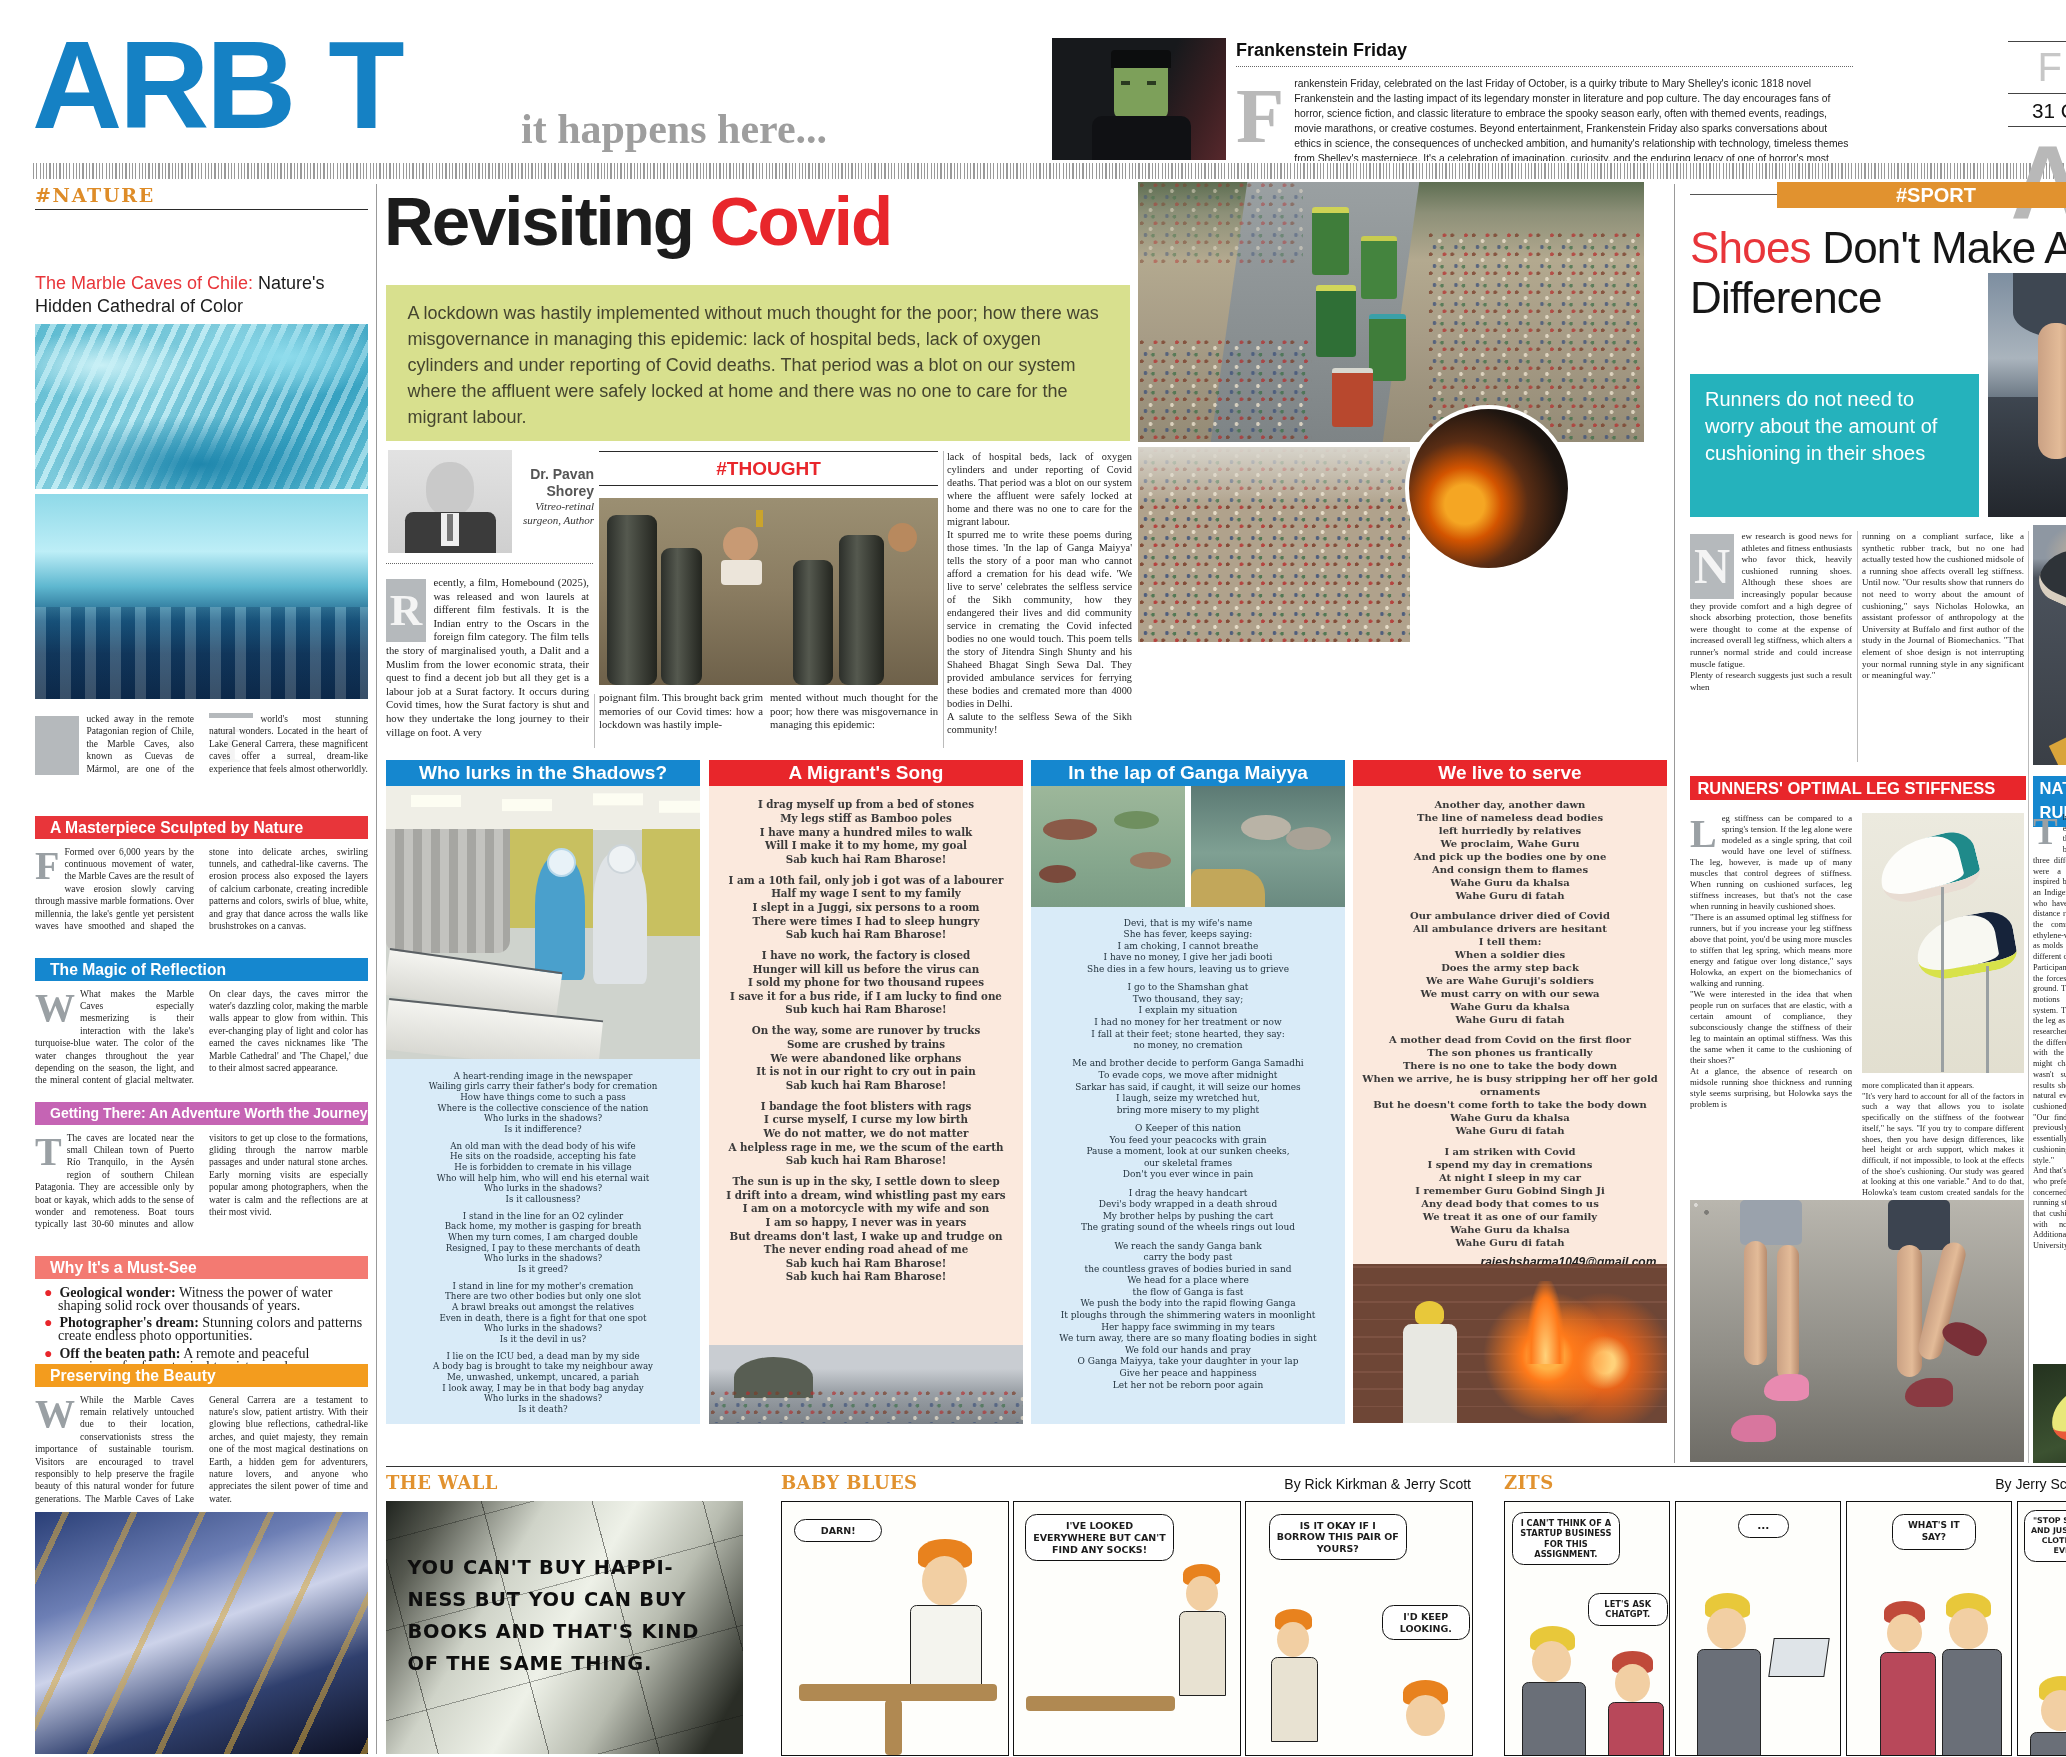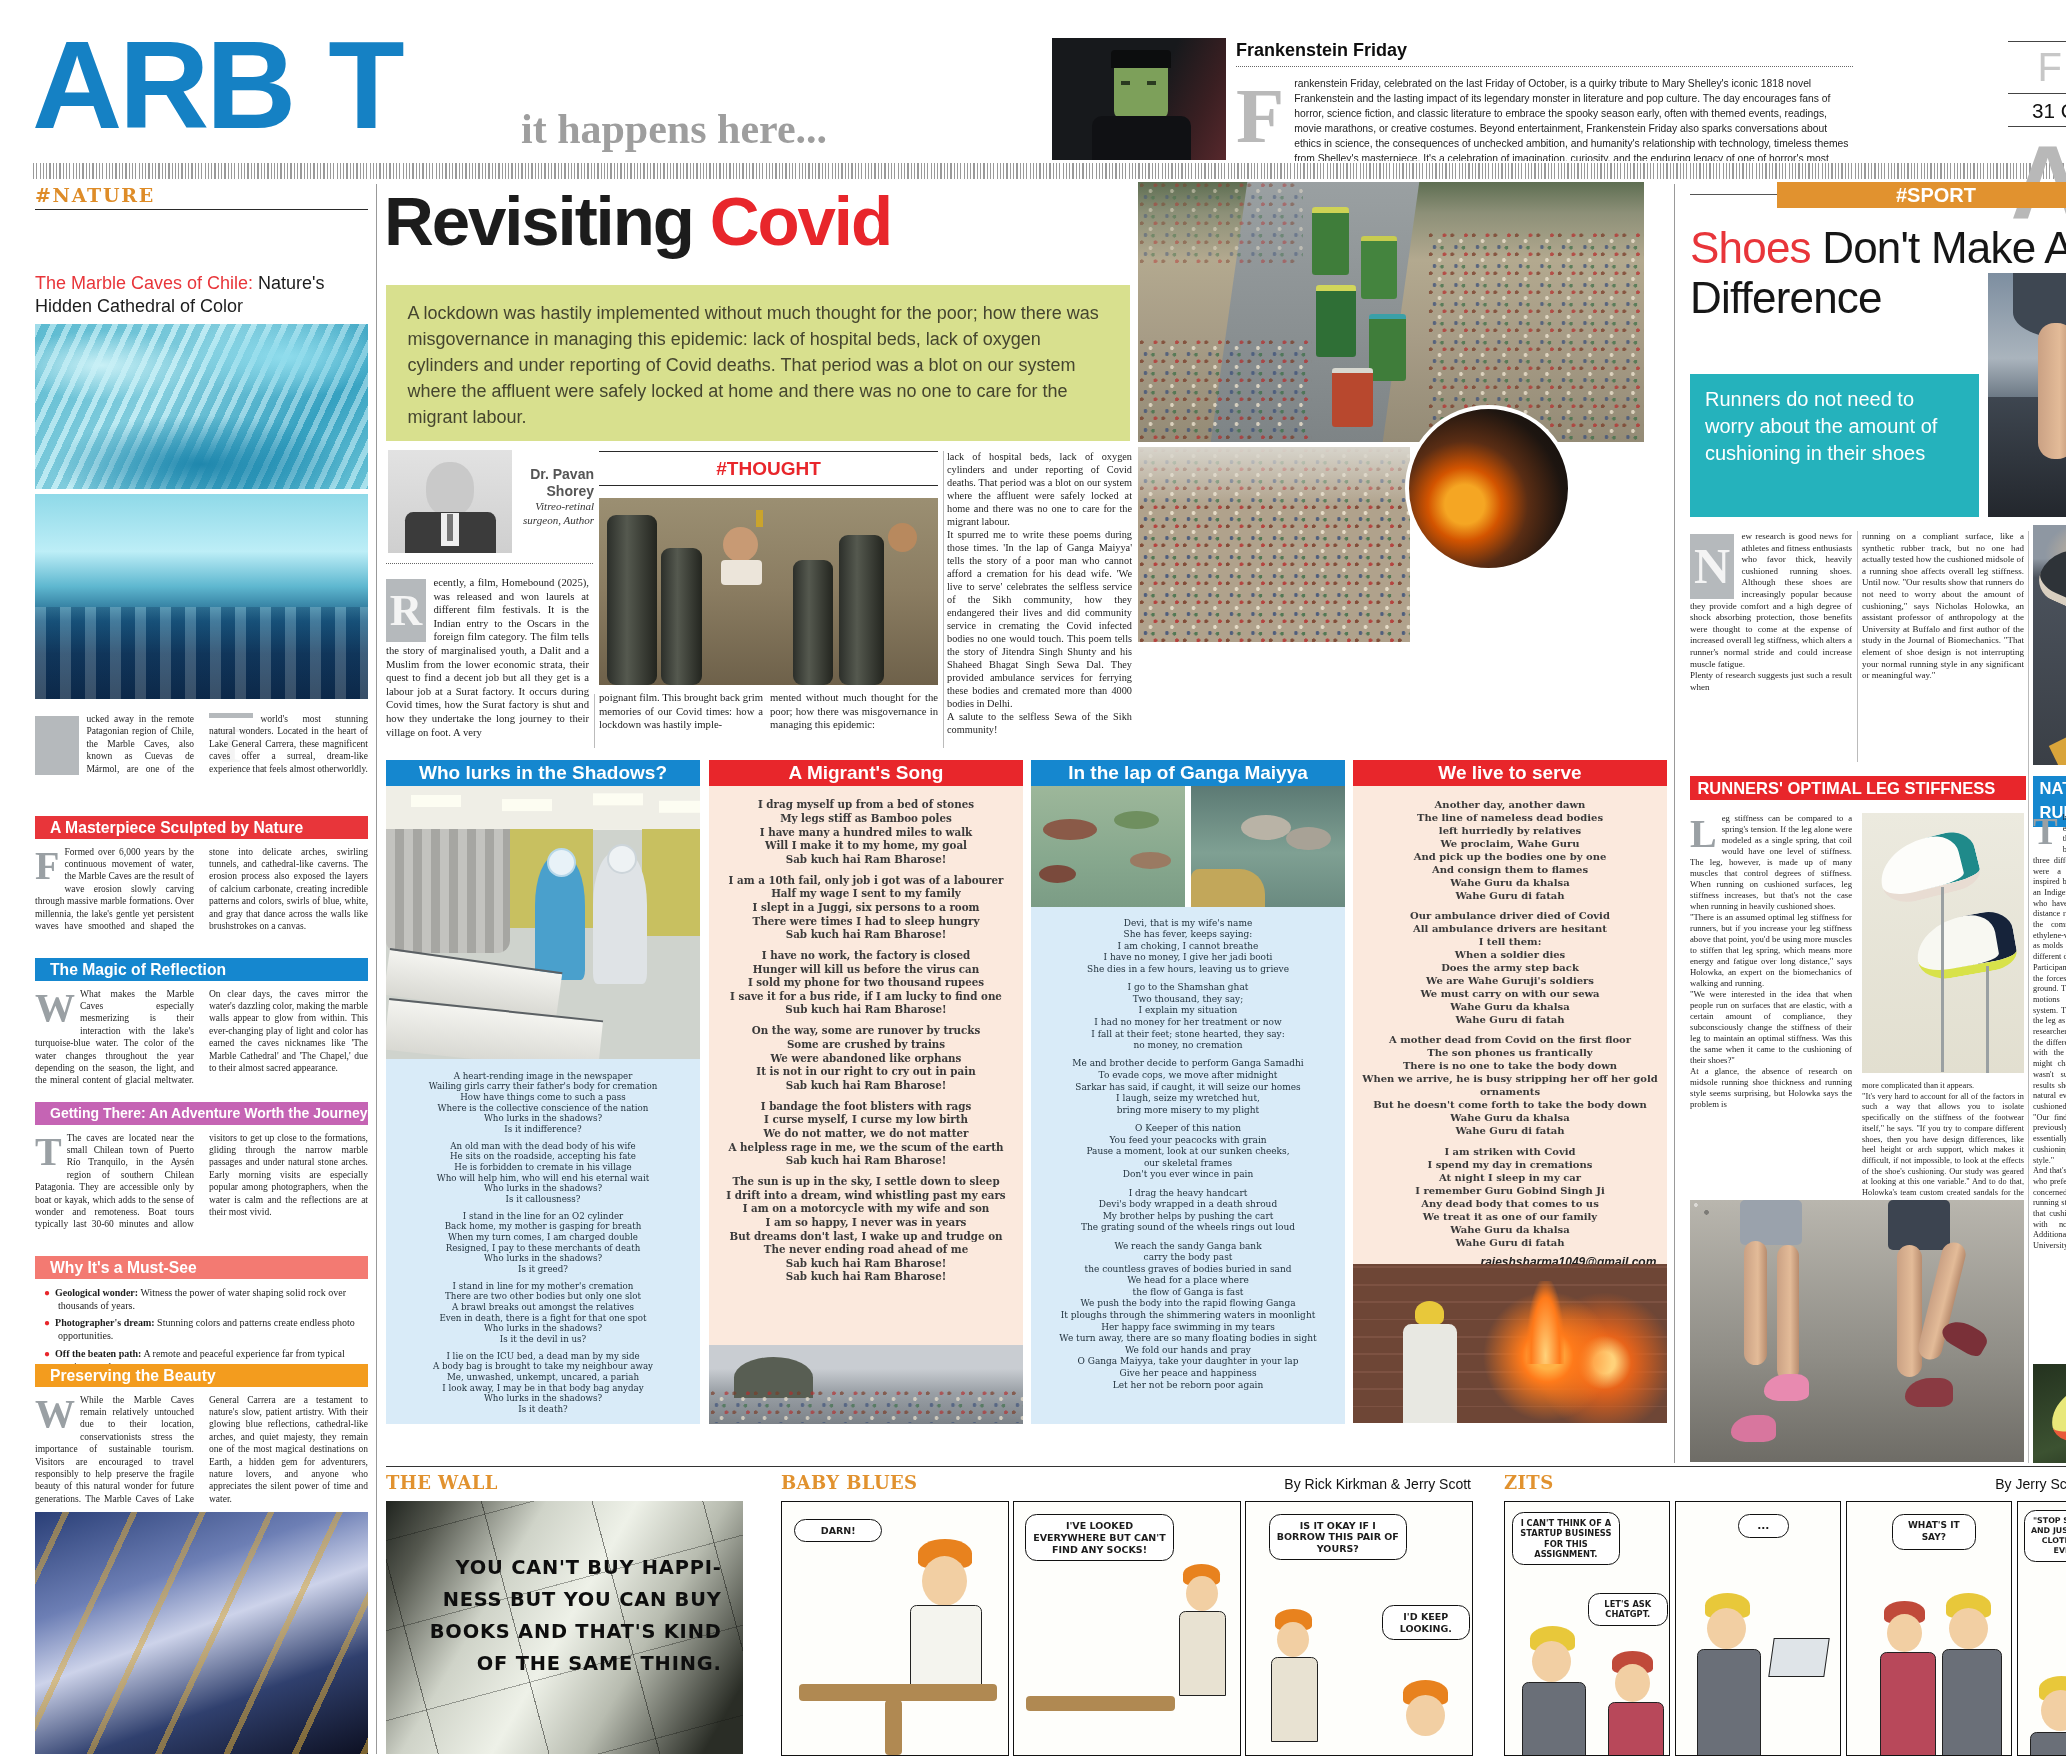--- a/index.html
+++ b/index.html
@@ -96,21 +96,21 @@
   .franksuit{position:absolute;left:40px;top:78px;width:99px;height:45px;background:#101114;border-radius:10px 10px 0 0;}
   .portrait{background:linear-gradient(180deg,#e2e2e2,#cfcfcf);}
   .pface{position:absolute;left:38px;top:11.6px;width:48px;height:55px;background:#c9c9c9;border-radius:46%;}
   .psuit{position:absolute;left:16.5px;top:62px;width:91px;height:45px;background:#3b3b3b;border-radius:8.3px 8.3px 0 0;}
   .pshirt{position:absolute;left:53px;top:63px;width:18px;height:33px;background:#efefef;}
   .wallart{background:
      linear-gradient(120deg,#20241f 0%,#55584f 12%,#cfd3c8 32%,#eef1e8 50%,#b8bcb0 68%,#2a2d26 92%);}
   .wallart:before{content:"";position:absolute;inset:0;background:
      repeating-linear-gradient(75deg, transparent 0 50px, rgba(20,22,18,.5) 50px 51px, transparent 51px 107px),
      repeating-linear-gradient(-15deg, transparent 0 37px, rgba(20,22,18,.35) 37px 38px, transparent 38px 87px);}
-  .walltext{position:absolute;left:6%;top:20%;width:88%;color:#0e0e0e;text-align:right;
+  .walltext{position:absolute;left:6%;top:20%;width:88%;color:#0e0e0e;text-align:left;
      font:bold 19.4px/32px "DejaVu Sans",sans-serif;letter-spacing:0.8px;}
   .head{position:absolute;border-radius:50%;background:#f2cfa3;}
   .hairor{position:absolute;background:#e8821e;border-radius:50% 50% 20% 20%;}
   .hairyl{position:absolute;background:#e8c83a;border-radius:50% 50% 20% 20%;}
   .tbody{position:absolute;background:#f4f4ee;border:0.8px solid #222;border-radius:6.6px 6.6px 0 0;}
   .table{position:absolute;background:#b08952;border-radius:4.1px;}
   
   .natureTag{position:absolute;left:35px;top:185px;width:333px;text-align:left;
      color:#de8c28;font:bold 19px/20.7px "DejaVu Serif",serif;letter-spacing:1.7px;}
   .natTitle{position:absolute;left:35px;top:213px;width:333px;color:#161616;
@@ -201,21 +201,21 @@
     <div class="twocol" style="margin-top:6.6px;height:108px;overflow:hidden;"><span style="float:left;color:#9aa0a4;font:bold 40px/35px 'Liberation Serif',serif;margin:2.5px 5px 0 0;">W</span><span>What makes the Marble Caves especially mesmerizing is their interaction with the lake's turquoise-blue water. The color of the water changes throughout the year depending on the season, the light, and the mineral content of glacial meltwater. On clear days, the caves mirror the water's dazzling color, making the marble walls appear to glow from within. This ever-changing play of light and color has earned the caves nicknames like 'The Marble Cathedral' and 'The Chapel,' due to their almost sacred appearance.</span></div>
   </div>
 
   <div class="abs" style="left:35px;top:1102px;width:333px;">
     <div class="bar" style="background:#c564b4;font-size:14px;">Getting There: An Adventure Worth the Journey</div>
     <div class="twocol" style="margin-top:6.6px;height:119px;overflow:hidden;"><span style="float:left;color:#9aa0a4;font:bold 40px/35px 'Liberation Serif',serif;margin:2.5px 5px 0 0;">T</span><span>The caves are located near the small Chilean town of Puerto Río Tranquilo, in the Aysén region of southern Chilean Patagonia. They are accessible only by boat or kayak, which adds to the sense of wonder and remoteness. Boat tours typically last 30-60 minutes and allow visitors to get up close to the formations, gliding through the narrow marble passages and under natural stone arches. Early morning visits are especially popular among photographers, when the water is calm and the reflections are at their most vivid.</span></div>
   </div>
 
   <div class="abs" style="left:35px;top:1256px;width:333px;">
     <div class="bar" style="background:#f37a72;">Why It's a Must-See</div>
-    <div style="margin-top:7.4px;font-size:10px;line-height:13px;">
+    <div style="margin-top:7.4px;font-size:14px;line-height:13px;">
       <div style="margin:0 0 4.1px 23px;text-indent:-14px;"><span style="color:#e8262b;">●&nbsp;&nbsp;</span><b>Geological wonder:</b><span> Witness the power of water shaping solid rock over thousands of years.</span></div>
       <div style="margin:0 0 4.1px 23px;text-indent:-14px;"><span style="color:#e8262b;">●&nbsp;&nbsp;</span><b>Photographer's dream:</b><span> Stunning colors and patterns create endless photo opportunities.</span></div>
       <div style="margin:0 0 0 23px;text-indent:-14px;"><span style="color:#e8262b;">●&nbsp;&nbsp;</span><b>Off the beaten path:</b><span> A remote and peaceful experience far from typical tourist crowds.</span></div>
     </div>
   </div>
 
   <div class="abs" style="left:35px;top:1364px;width:333px;">
     <div class="bar" style="background:#f39c1e;">Preserving the Beauty</div>
     <div class="twocol" style="margin-top:6.6px;height:117px;overflow:hidden;"><span style="float:left;color:#9aa0a4;font:bold 40px/35px 'Liberation Serif',serif;margin:2.5px 5px 0 0;">W</span><span>While the Marble Caves remain relatively untouched due to their location, conservationists stress the importance of sustainable tourism. Visitors are encouraged to travel responsibly to help preserve the fragile beauty of this natural wonder for future generations. The Marble Caves of Lake General Carrera are a testament to nature's slow, patient artistry. With their glowing blue reflections, cathedral-like arches, and quiet majesty, they remain one of the most magical destinations on Earth, a hidden gem for adventurers, nature lovers, and anyone who appreciates the silent power of time and water.</span></div>
   </div>

